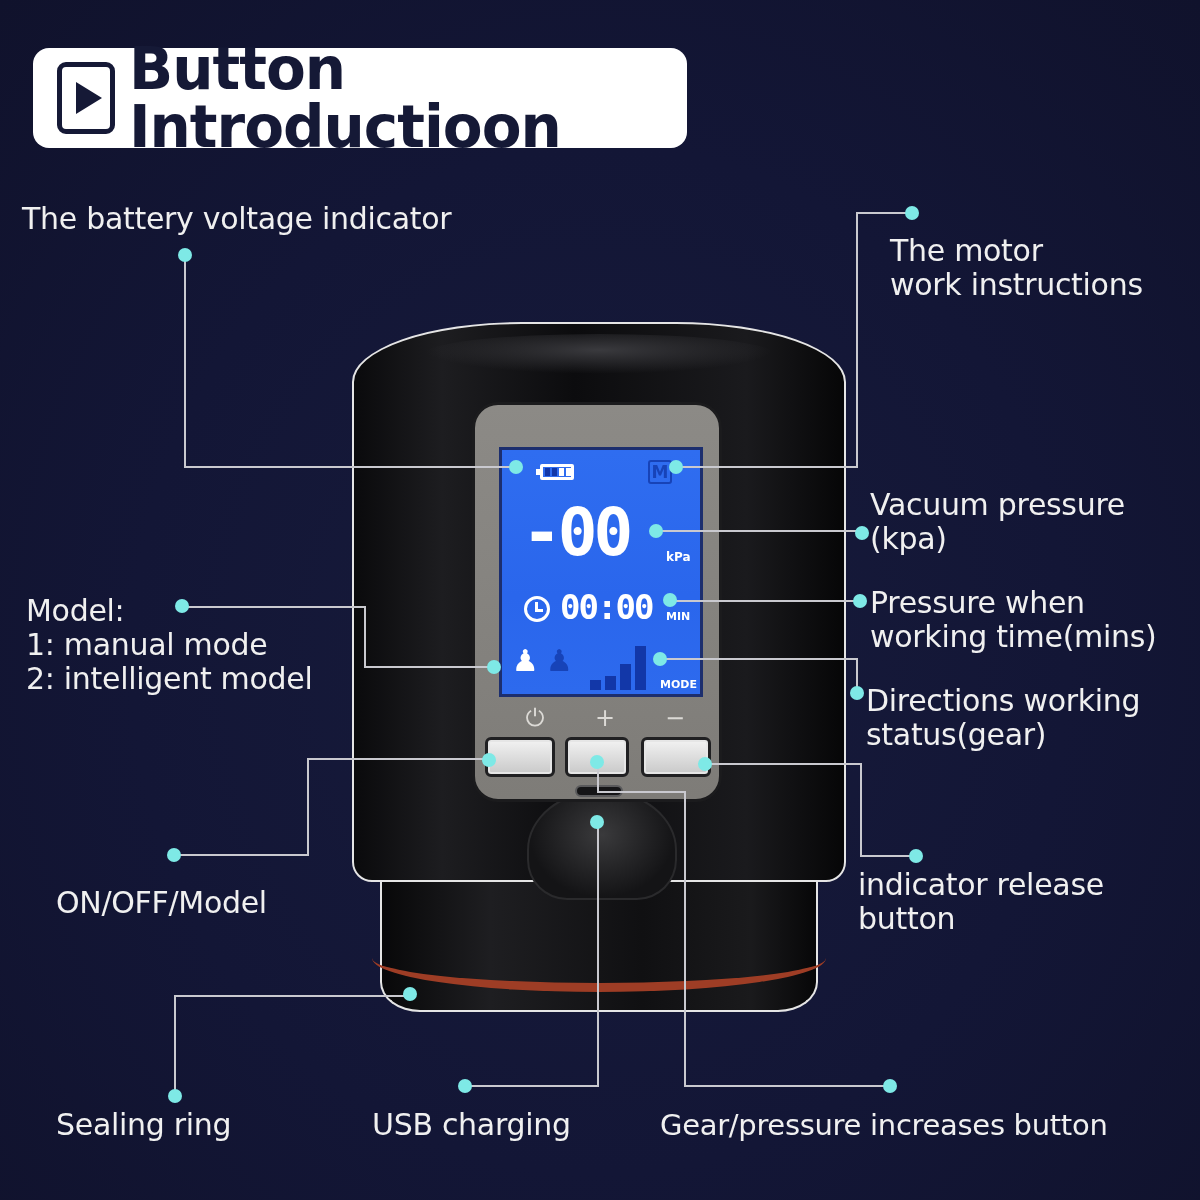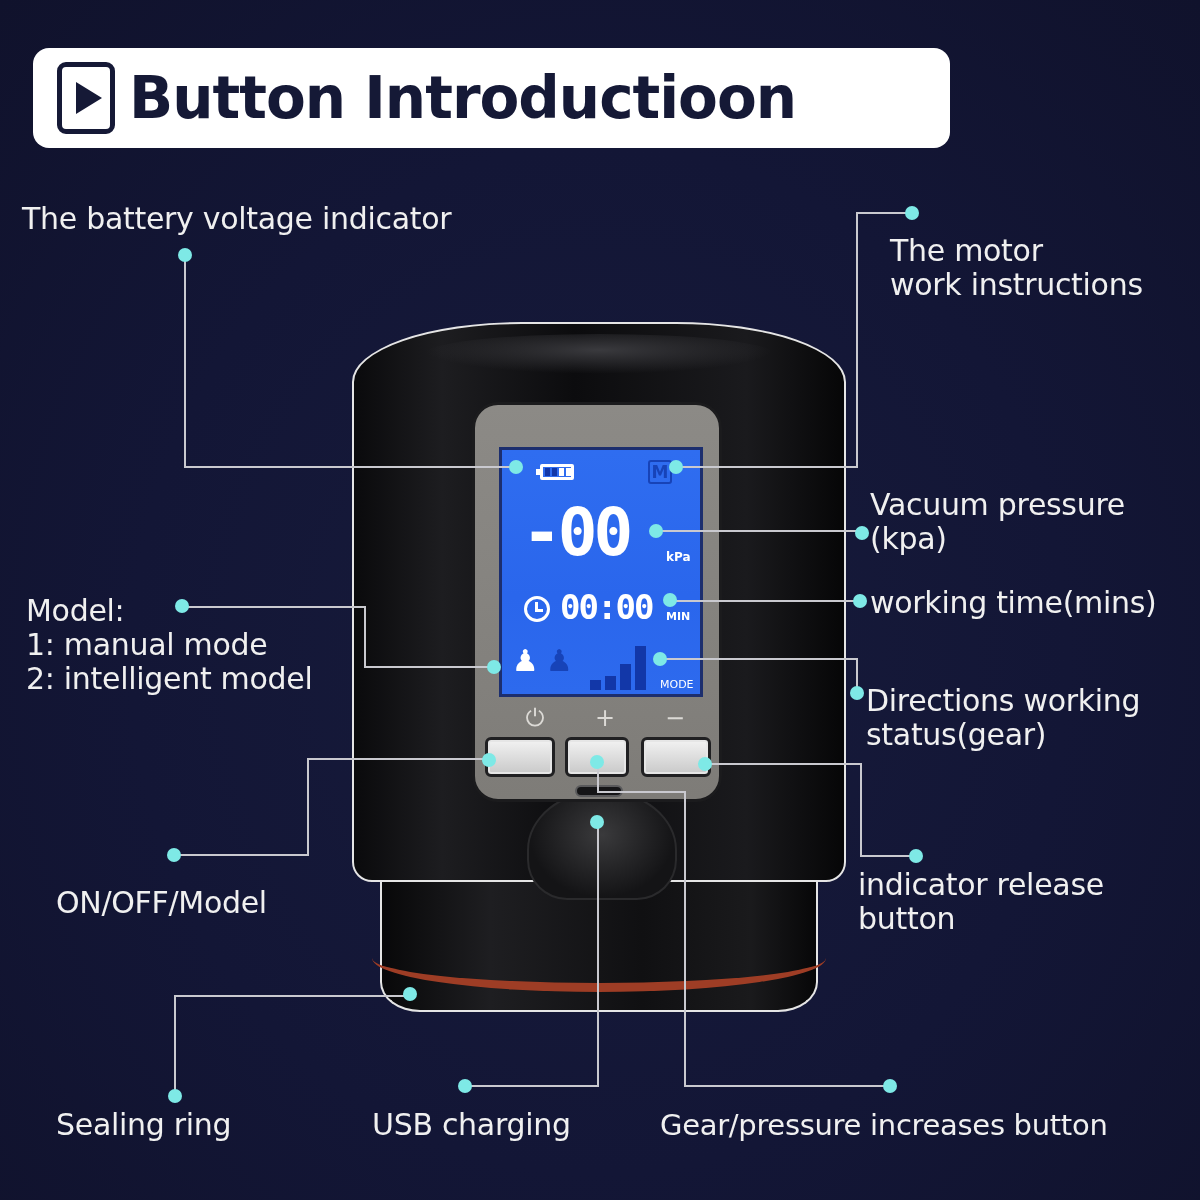--- a/index.html
+++ b/index.html
@@ -6,21 +6,21 @@
     html, body { width: 1200px; height: 1200px; overflow: hidden; }
     body {
       position: relative;
       background: radial-gradient(ellipse at 50% 55%, #171b3b 0%, #131636 55%, #10122c 100%);
       font-family: "DejaVu Sans", "Liberation Sans", sans-serif;
       color: #f2f2f2;
     }
 
     
     .title-banner {
-      position: absolute; left: 33px; top: 48px; width: 917px; height: 100px;
+      position: absolute; left: 33px; top: 48px; width: 654px; height: 100px;
       background: #ffffff; border-radius: 16px;
       display: flex; align-items: center; padding-left: 24px;
     }
     .play-icon {
       width: 58px; height: 72px; border: 5px solid #151936; border-radius: 9px;
       position: relative; margin-right: 14px; flex: none;
     }
     .play-icon::after {
       content: ""; position: absolute; left: 14px; top: 15px;
       border-left: 26px solid #151936; border-top: 16px solid transparent; border-bottom: 16px solid transparent;
@@ -119,21 +119,21 @@
     .lcd-time {
       position: absolute; left: 58px; top: 140px; font-family: "DejaVu Sans Mono", monospace;
       font-weight: bold; font-size: 34px; color: #fff; letter-spacing: -2px; line-height: 1; text-align: center;
     }
     .lcd-min { position: absolute; left: 164px; top: 160px; font-size: 11px; font-weight: bold; color: #fff; }
     .lcd-user {
       position: absolute; top: 196px; font-size: 30px; line-height: 1;
     }
     .lcd-bars { position: absolute; left: 88px; top: 196px; width: 70px; height: 44px; }
     .lcd-bars .bar { position: absolute; bottom: 0; width: 11px; background: #1237a8; }
-    .lcd-mode { position: absolute; left: 158px; top: 228px; font-size: 11px; font-weight: normal; color: #fff; text-align: right; }
+    .lcd-mode { position: absolute; left: 158px; top: 228px; font-size: 11px; font-weight: bold; color: #fff; text-align: right; }
 
     .key-symbols {
       position: absolute; left: 30px; top: 300px; width: 200px; height: 26px;
       display: flex; justify-content: space-between; color: #dcdad6; font-size: 24px; line-height: 26px;
     }
     .key-symbols span { width: 60px; text-align: center; }
     .key {
       position: absolute; top: 332px; height: 40px; border-radius: 6px;
       background: linear-gradient(180deg, #f2f2f2 0%, #c9c9c9 100%);
       border: 3px solid #202022; box-shadow: inset 0 0 0 2px #e6e6e6;
@@ -262,20 +262,21 @@
   <span class="line">The motor</span>
   <span class="line">work instructions</span>
 </div>
 
 <div class="label" style="left:870px;top:488px">
   <span class="line">Vacuum pressure</span>
   <span class="line">(kpa)</span>
 </div>
 
 <div class="label" style="left:870px;top:586px">
+  <span class="line">Pressure when</span>
   <span class="line">working time(mins)</span>
 </div>
 
 <div class="label" style="left:26px;top:594px">
   <span class="line">Model:</span>
   <span class="line">1: manual mode</span>
   <span class="line">2: intelligent model</span>
 </div>
 
 <div class="label" style="left:866px;top:684px">

